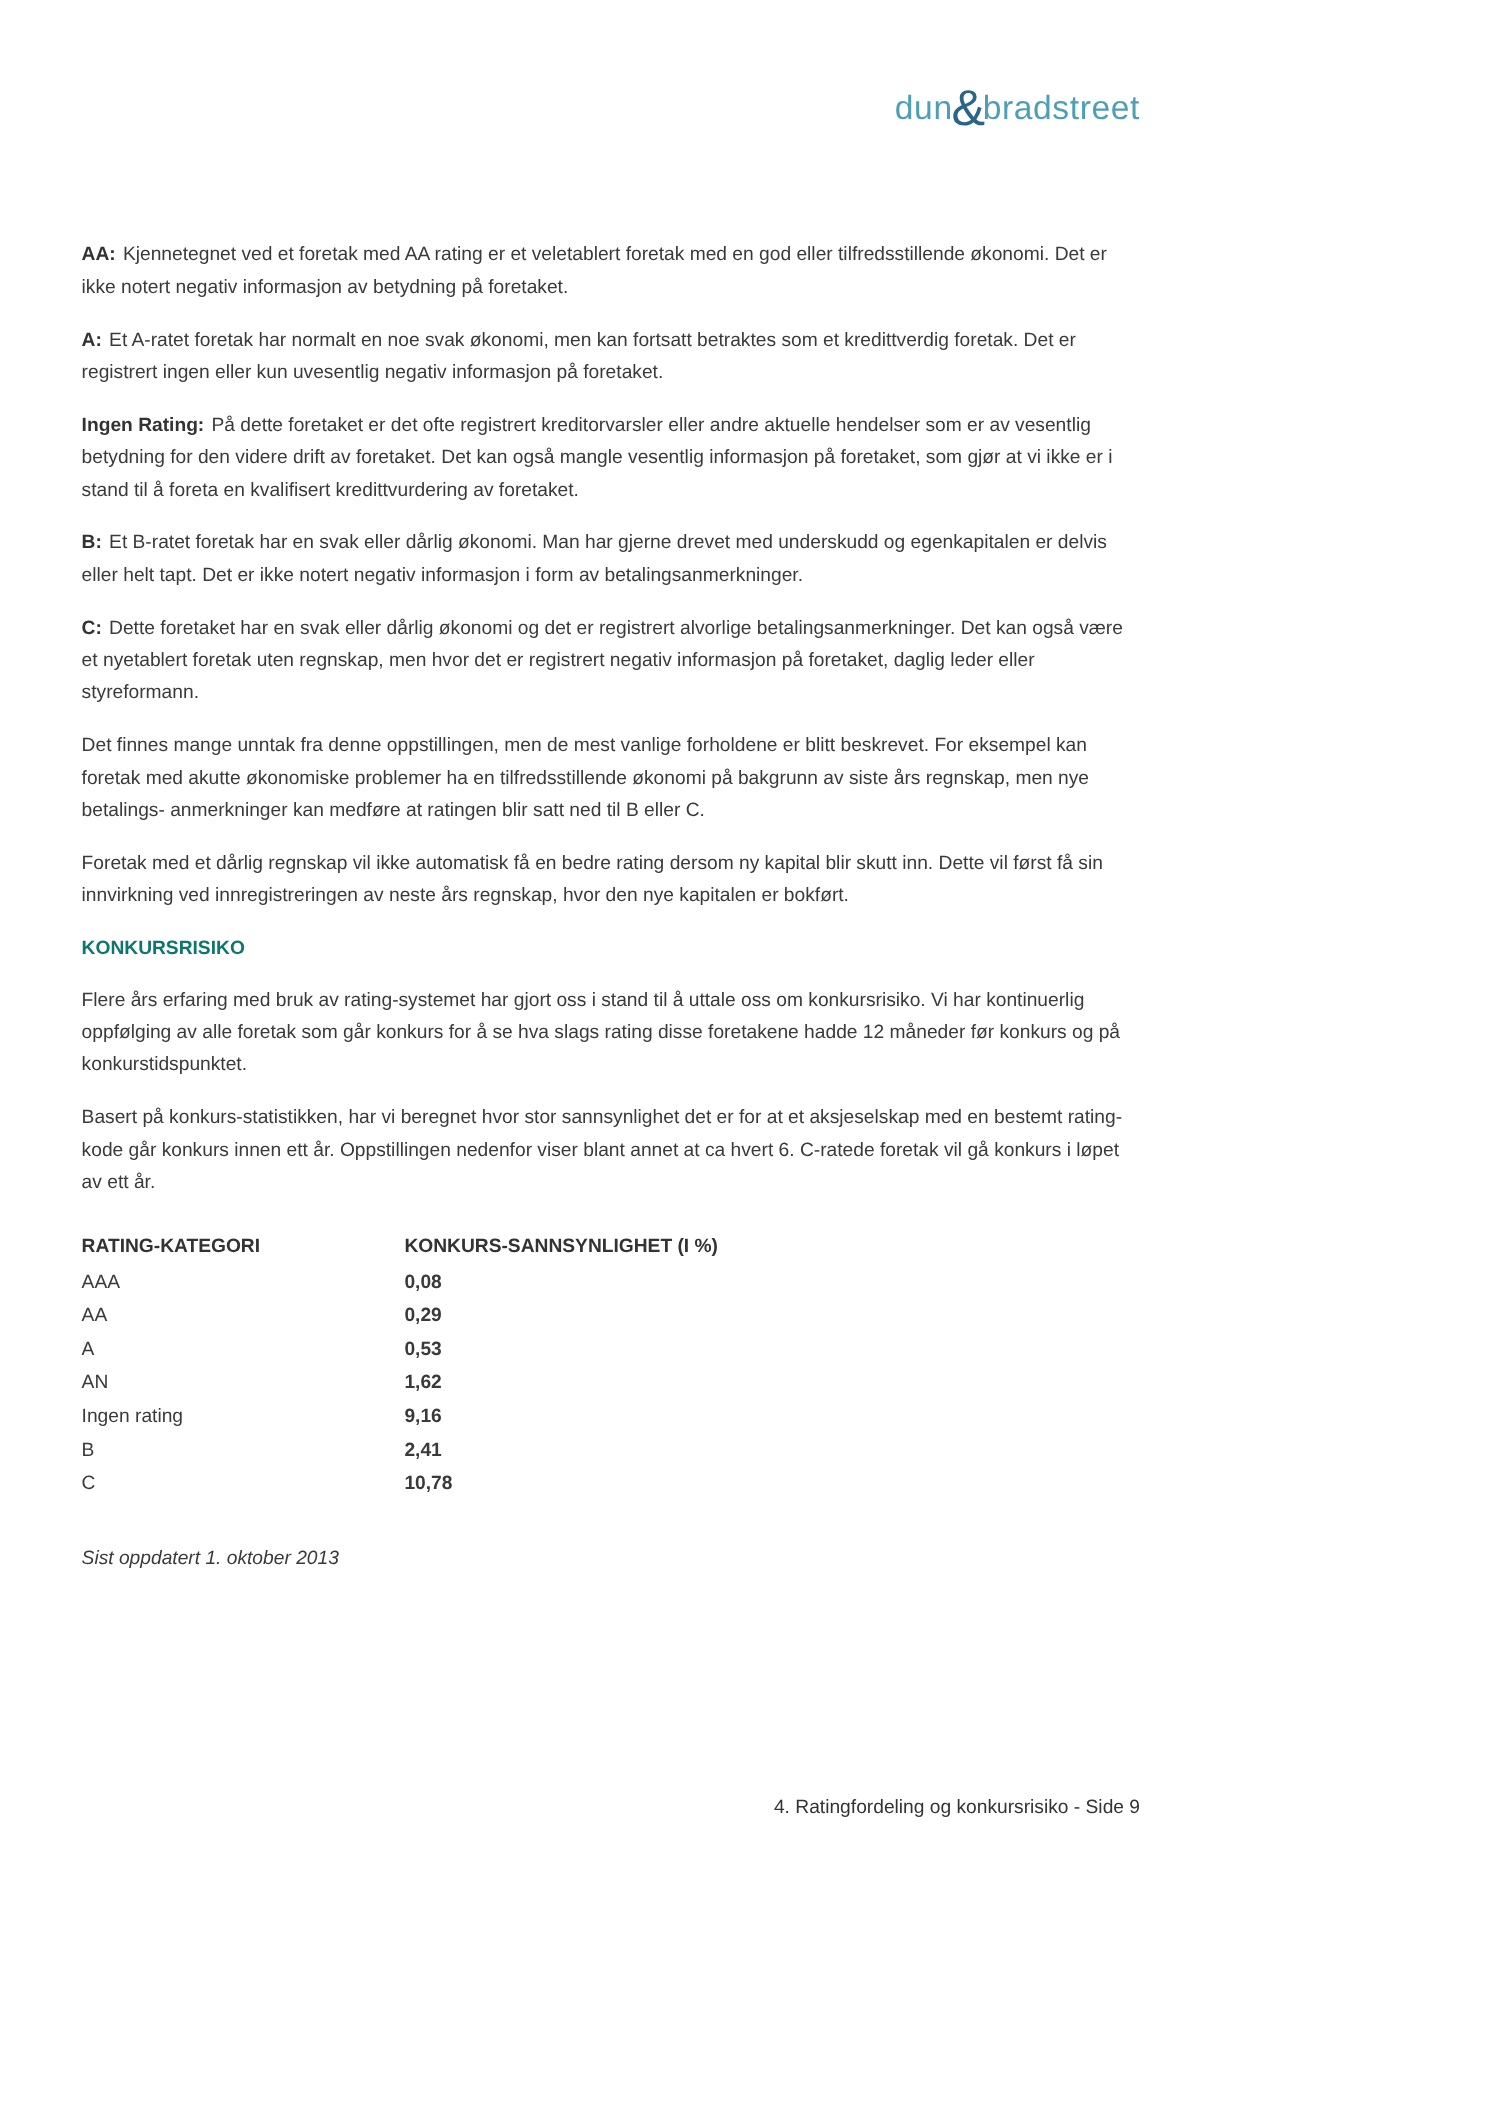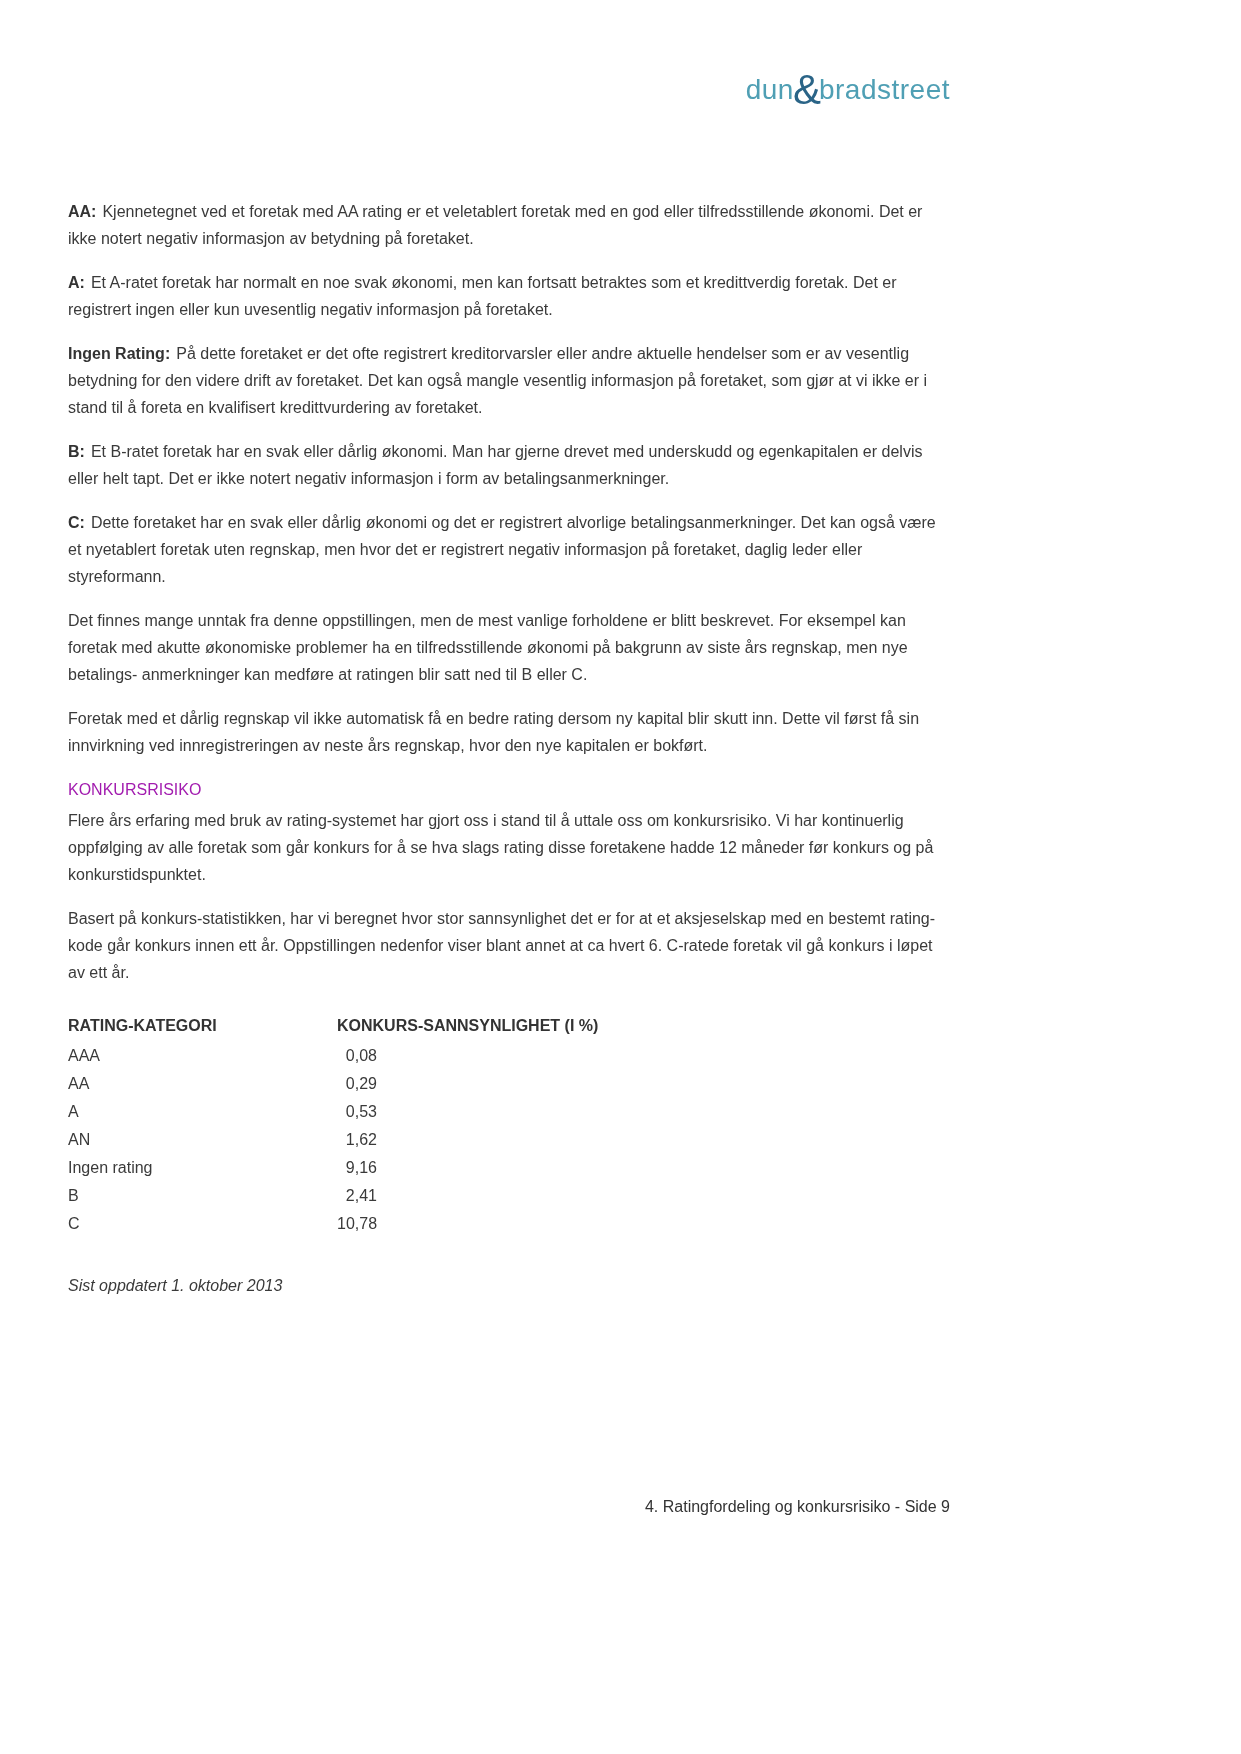--- a/index.html
+++ b/index.html
@@ -48,34 +48,34 @@
   }
   .p-label {
     font-weight: bold;
     color: #333333;
     margin-right: 6px;
   }
   .p-label:empty { display: none; }
   .section-heading {
     font-size: 16px;
     line-height: 27px;
-    font-weight: normal;
-    color: #a21caf;
-    margin: 17px 0 4px 0;
+    font-weight: bold;
+    color: #0f766e;
+    margin: 17px 0 16px 0;
   }
   .para.tight { margin-top: 0; }
   
   .rating-table {
     margin-top: 26px;
     font-size: 16px;
   }
   .t-row { line-height: 28px; }
   .t-header { font-weight: bold; color: #333333; line-height: 28px; margin-bottom: 2px; }
   .t-col1 { display: inline-block; width: 269px; vertical-align: top; }
-  .t-col2 { display: inline-block; width: 40px; text-align: right; vertical-align: top; }
+  .t-col2 { display: inline-block; width: 40px; text-align: left; vertical-align: top; font-weight: bold; }
   .t-col2h { display: inline-block; vertical-align: top; }
   .updated {
     margin-top: 34px;
     font-size: 16px;
     font-style: italic;
     line-height: 27px;
   }
   .footer {
     position: absolute;
     top: 1498px;

